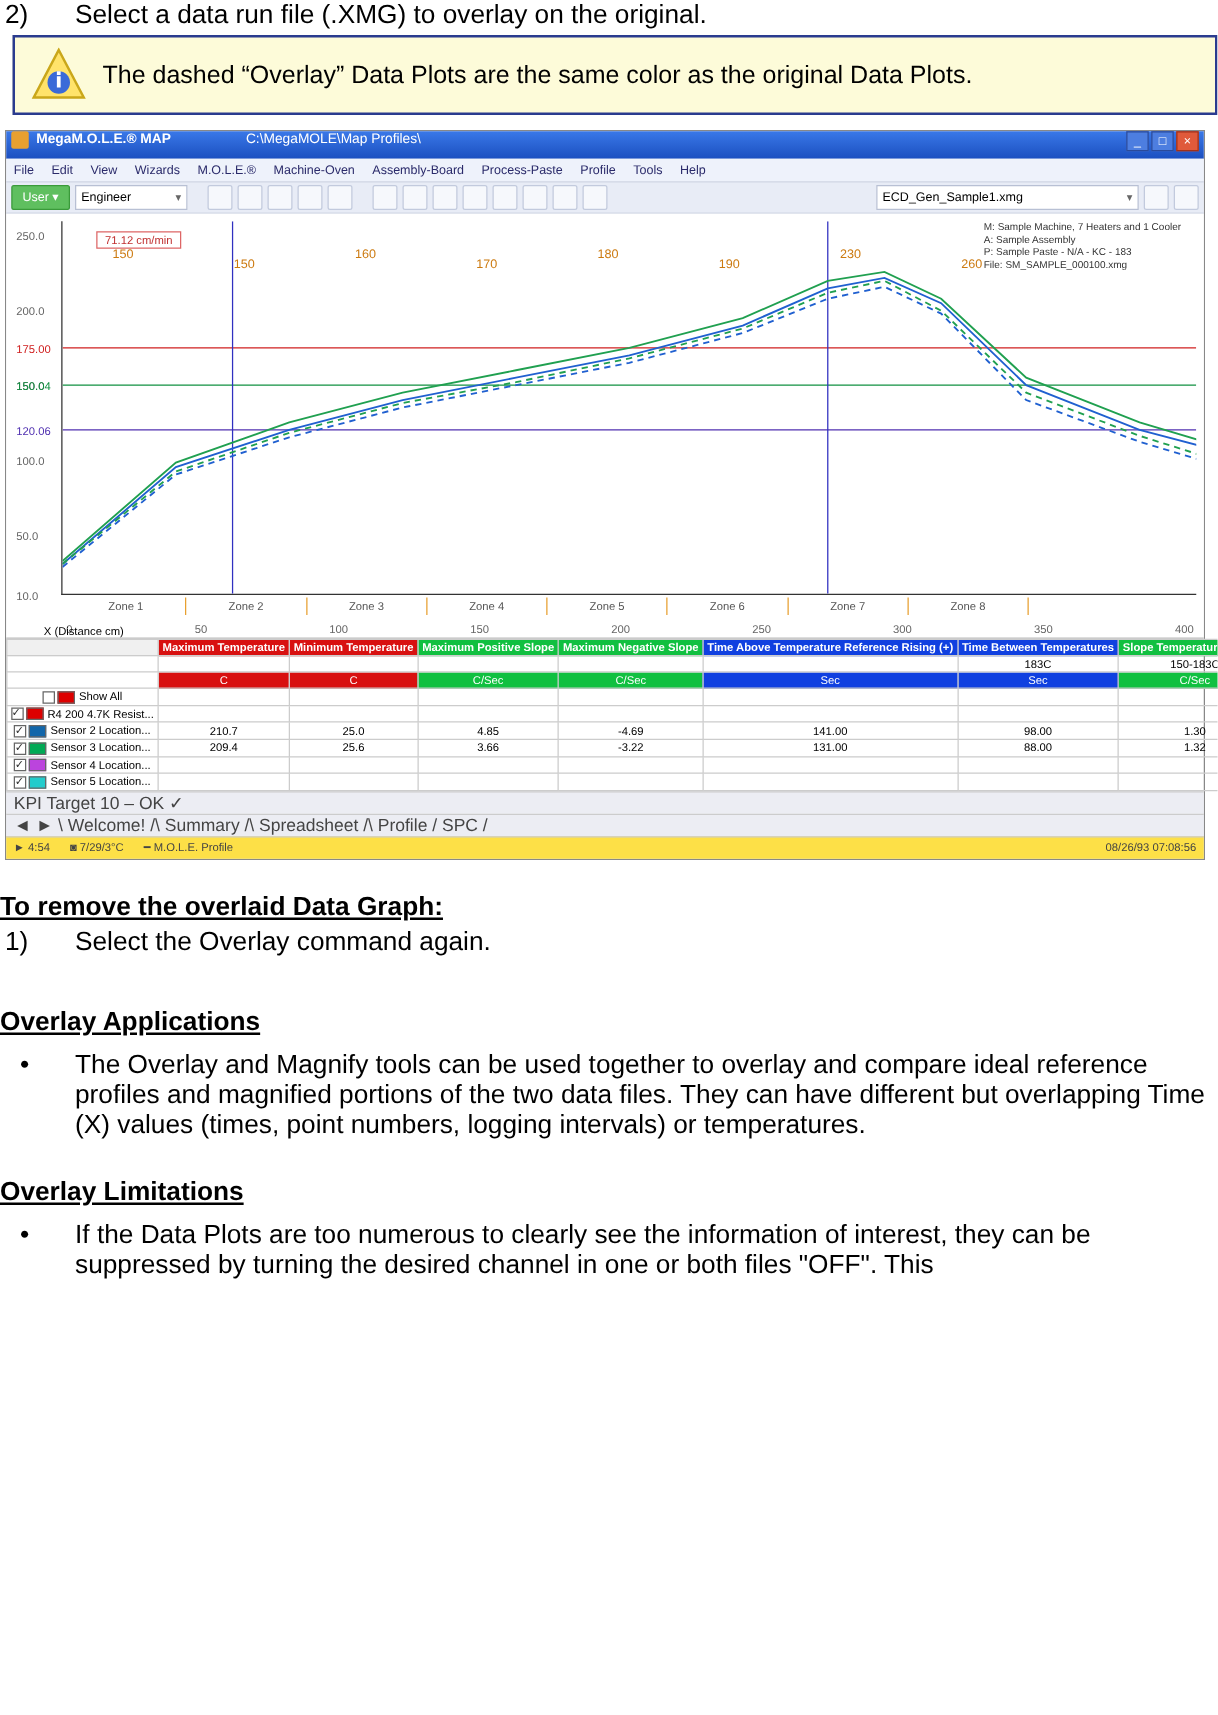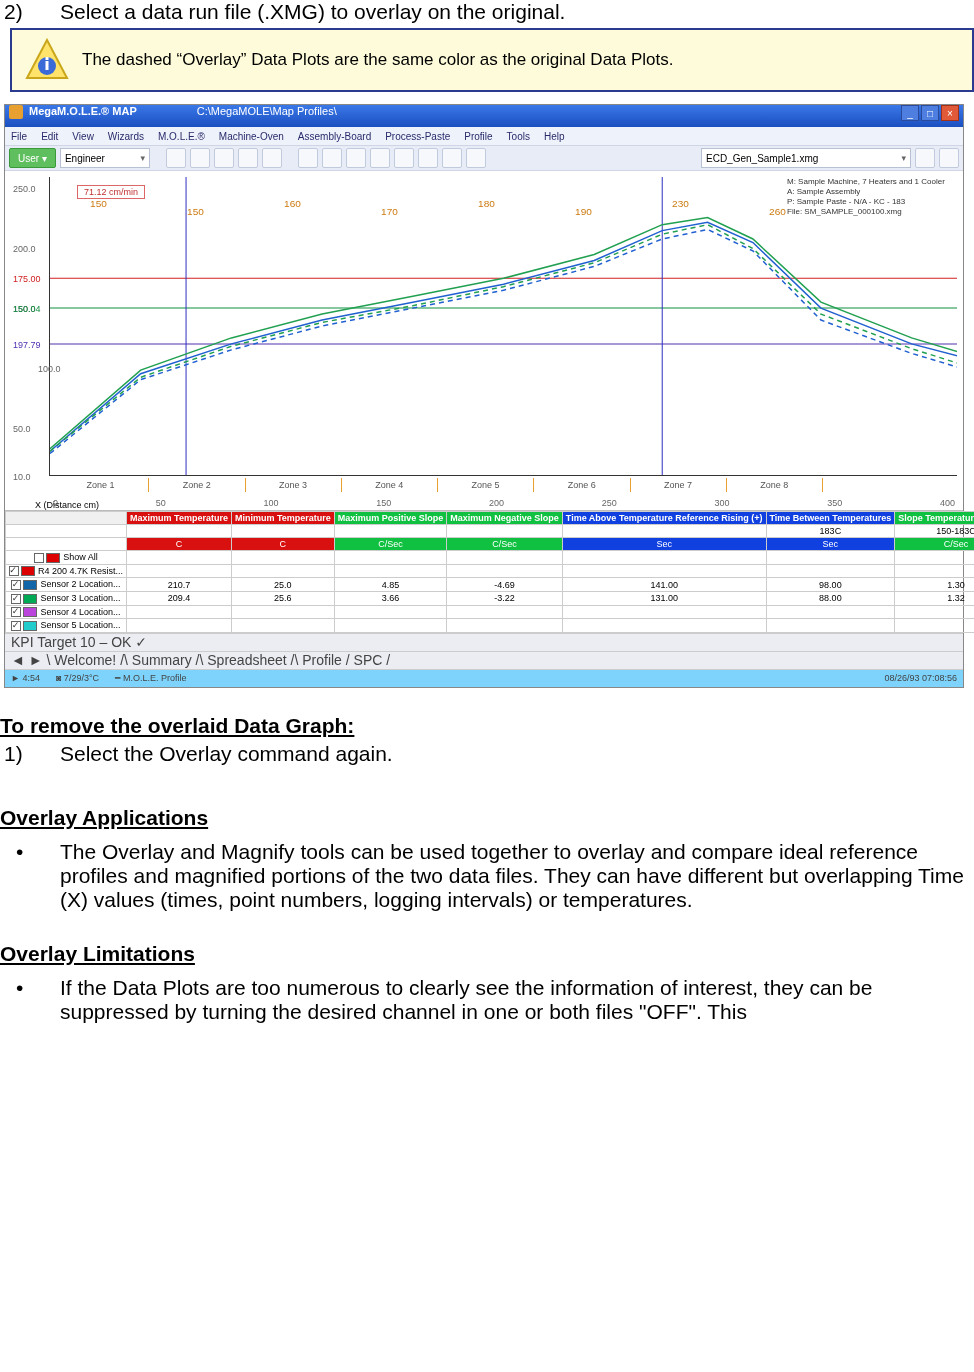--- a/index.html
+++ b/index.html
@@ -18,21 +18,21 @@
   .para { margin: 28px 0 6px 0; line-height: 1.25; }
   .infobox {
     margin: 4px 0 12px 10px;
     border: 2px solid #2a3b8f;
     background: #fdfbd9;
     display: flex;
     align-items: center;
     padding: 4px 10px 4px 6px;
   }
   .infobox .icon-wrap { width: 58px; height: 52px; display:flex; align-items:center; justify-content:center; }
-  .infobox .txt { font-size: 17px; line-height: 1.15; padding-left: 6px; }
+  .infobox .txt { font-size: 20px; line-height: 1.15; padding-left: 6px; }
 
   .screenshot {
     margin: 8px 0 26px 4px;
     width: 960px;
     border: 1px solid #888;
     background: #fff;
     font-size: 10px;
   }
   .titlebar {
     height: 22px;
@@ -102,21 +102,21 @@
   .hdr-gray { background:#f0f0f0; color:#333; }
   .row-label { text-align:left; padding-left:2px; }
   .chip { display:inline-block; width:14px; height:10px; vertical-align:middle; margin-right:3px; border:1px solid #666; }
   .chk { display:inline-block; width:10px; height:10px; border:1px solid #666; vertical-align:middle; margin-right:2px; background:#fff; }
   .chk.on::after{ content:"✓"; font-size:9px; position:relative; top:-2px; left:-1px; color:#333;}
   .cell-green { background:#10c040; color:#fff; }
   .cell-red { background:#d81010; color:#fff; }
   .cell-blue { background:#1040e0; color:#fff; }
 
   .tabs-row { height:18px; background:#ecedf3; border-top:1px solid #ccc; display:flex; align-items:flex-start; font-size:14px; color:#444; padding-left:6px; gap:12px; }
-  .statusbar { height:18px; background:#7dd3fc; border-top:1px solid #ccc; display:flex; align-items:center; font-size:9px; color:#444; padding:0 6px; gap:16px; }
+  .statusbar { height:18px; background:#fde047; border-top:1px solid #ccc; display:flex; align-items:center; font-size:9px; color:#444; padding:0 6px; gap:16px; }
   .statusbar .sflex { flex:1; }
 
   .h-under { font-weight:bold; text-decoration:underline; margin: 8px 0 4px 0; font-size:21px; }
   .bul { margin: 10px 0 4px 60px; text-indent:-22px; }
   .bul .dot { display:inline-block; width:22px; }
 </style>
 </head>
 <body>
 
 <div class="doc">
@@ -215,27 +215,27 @@
             <line x1="135" x2="135" y1="0" y2="300" stroke="#3030c0" stroke-width="1"></line>
             <polyline points="0,276 90,197.99999999999997 180,168.00000000000003 270,144 360,126.00000000000001 450,108 540,84.00000000000001 607.5,54.000000000000014 652.5,45.60000000000001 697.5,65.99999999999999 765,131.99999999999997 855,168.00000000000003 922.4999999999999,186" fill="none" stroke="#2060d0" stroke-width="1.5"></polyline>
             <polyline points="0,278.40000000000003 90,203.99999999999997 180,174.00000000000003 270,150 360,131.99999999999997 450,114 540,90.00000000000001 607.5,62.39999999999999 652.5,52.80000000000001 697.5,74.4 765,144 855,177.60000000000002 922.4999999999999,197.99999999999997" fill="none" stroke="#2060d0" stroke-width="1.5" stroke-dasharray="5,4"></polyline>
             <polyline points="0,273.6 90,194.4 180,162 270,138 360,120 450,101.99999999999999 540,78 607.5,48.00000000000001 652.5,40.800000000000004 697.5,62.39999999999999 765,126.00000000000001 855,162 922.4999999999999,182.4" fill="none" stroke="#20a050" stroke-width="1.5"></polyline>
             <polyline points="0,276 90,201.59999999999997 180,170.4 270,146.4 360,129.60000000000002 450,110.39999999999999 540,86.4 607.5,57.59999999999999 652.5,48.00000000000001 697.5,72 765,138 855,172.8 922.4999999999999,194.4" fill="none" stroke="#20a050" stroke-width="1.5" stroke-dasharray="5,4"></polyline>
           </svg>
       </div>
       <div id="yticks">
           <div class="ytick" style="top: 306px;">10.0</div>
           <div class="ytick" style="top: 258px;">50.0</div>
-          <div class="ytick" style="top: 198px; margin-left: 25px;">100.0</div>
+          <div class="ytick" style="top: 198px;">100.0</div>
           <div class="ytick" style="top: 138px;">150.0</div>
           <div class="ytick" style="top: 78px;">200.0</div>
           <div class="ytick" style="top: 18px;">250.0</div>
           <div class="ytick" style="top: 108px; color: rgb(208, 32, 32);">175.00</div>
           <div class="ytick" style="top: 138px; color: rgb(16, 144, 64);">150.04</div>
-          <div class="ytick" style="top: 174px; color: rgb(80, 48, 176);">197.79</div>
+          <div class="ytick" style="top: 174px; color: rgb(80, 48, 176);">120.06</div>
         </div>
       <div class="zone-row" id="zone-row">
           <div class="zone-cell">Zone 1</div>
           <div class="zone-cell">Zone 2</div>
           <div class="zone-cell">Zone 3</div>
           <div class="zone-cell">Zone 4</div>
           <div class="zone-cell">Zone 5</div>
           <div class="zone-cell">Zone 6</div>
           <div class="zone-cell">Zone 7</div>
           <div class="zone-cell">Zone 8</div>

